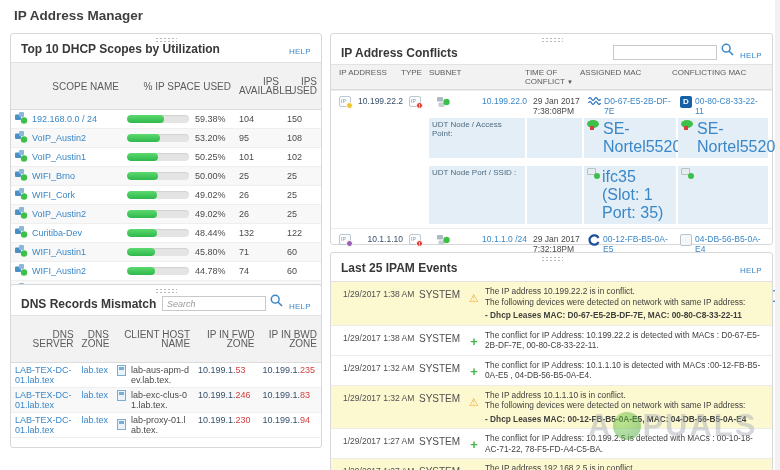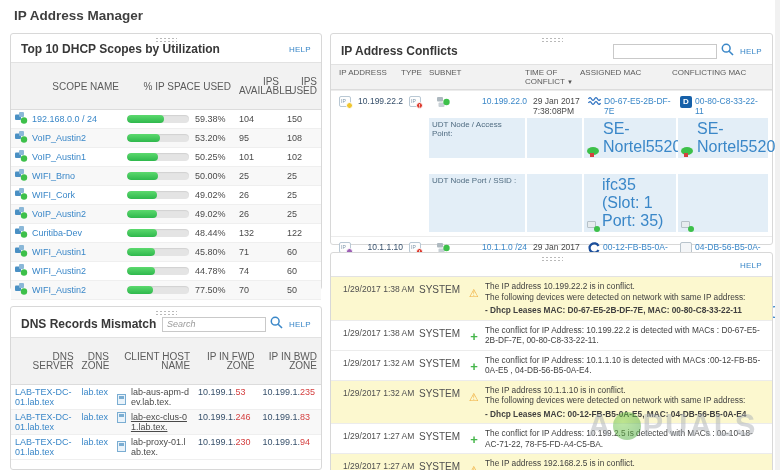--- a/index.html
+++ b/index.html
@@ -7,21 +7,21 @@
     font-family:"Liberation Sans","DejaVu Sans",sans-serif; color:#4a4a4a; }
   body { position:relative; border-right:5px solid #f1f1f1; }
 
   .page-title { position:absolute; left:14px; top:8px; font-size:13.5px; font-weight:bold; color:#3f3f3f; }
 
   .panel { position:absolute; background:#fff; border:1px solid #d8d8d8; border-radius:3px; }
   .panel-drag { position:absolute; top:3px; left:50%; transform:translateX(-50%);
     width:22px; height:6px;
     background-image:radial-gradient(#b9b9b9 0.8px, transparent 1px);
     background-size:4px 3px; }
-  .panel-head { display:flex; align-items:center; padding:8px 10px 6px 10px; }
+  .panel-head { display:flex; align-items:flex-end; padding:8px 10px 6px 10px; }
   .panel-title { font-size:12px; font-weight:bold; color:#383838; flex:0 0 auto; }
   .spacer { flex:1; }
   .help-link { font-size:8px; color:#3a87c8; text-decoration:none; letter-spacing:.3px; margin-left:6px; }
   .search-input { width:104px; height:15px; border:1px solid #c9c9c9; font-size:9px; padding:0 4px; color:#555; }
   .search-input::placeholder { font-style:italic; color:#9a9a9a; }
   .mag { margin-left:4px; }
 
   table.grid { border-collapse:collapse; width:100%; table-layout:fixed; }
   .grid th { background:#f2f2f2; border-top:1px solid #e2e2e2; border-bottom:1px solid #dcdcdc;
     font-size:10px; font-weight:normal; color:#5b5b5b; text-align:right; padding:14px 4px; line-height:9px; }
@@ -55,24 +55,24 @@
   .warn-ico { color:#f0ad3a; font-size:11px; line-height:11px; }
   .plus-ico { color:#45b64a; font-size:13px; font-weight:bold; line-height:11px; }
 
   
   .cf-row { display:flex; font-size:8.5px; }
   .cf-main { padding-top:5px; border-top:1px solid #ececec; }
   .cf-main > div { padding:0 3px;justify-content:space-between; }
   .cc-ip { width:70px; } .cc-type { width:28px; } .cc-sub { width:96px; } .cc-time { width:55px; }
   .cc-am { width:92px; } .cc-cm { width:90px; }
   .cf-cell-flex { display:flex; align-items:flex-start; gap:3px; }
-  .cf-sub { margin:2px 0 16px 98px; display:flex; gap:2px; }
+  .cf-sub { margin:2px 0 8px 98px; display:flex; gap:2px; }
   .cf-sub .lbl { width:96px; background:#e3eef7; color:#4f6b80; padding:2px 3px; font-size:8px; }
   .cf-sub .gap { width:55px; background:#e3eef7; }
-  .cf-sub .val { width:92px; background:#e3eef7; padding:2px 3px; display:flex; align-items:flex-end; gap:3px; }
+  .cf-sub .val { width:92px; background:#e3eef7; padding:2px 3px; display:flex; align-items:flex-start; gap:3px; }
   .cf-sub .val2 { width:90px; }
   .pager { display:flex; align-items:center; gap:4px; font-size:8.5px; color:#5a5a5a;
     padding:5px 8px 3px 8px; border-top:1px solid #e6e6e6; margin-top:4px; }
   .pg-btn { display:inline-block; width:11px; height:11px; border:1px solid #c3c3c3; border-radius:50%;
     text-align:center; line-height:10px; font-size:7px; color:#9a9a9a; }
   .pg-input { width:18px; height:13px; border:1px solid #c9c9c9; font-size:8.5px; text-align:center; }
   .pipe { color:#c0c0c0; }
   .displaying { text-align:right; font-size:8.5px; color:#555; padding:2px 10px 0 0; }
 
   
@@ -266,21 +266,21 @@
             </span>
           </td>
           <td><span class="bar-track"><span class="bar-fill" style="width: 41.67%;"></span></span><span class="pct">77.50%</span></td>
           <td>70</td>
           <td>50</td>
         </tr>
       </tbody>
   </table>
 </div>
 
-<div class="panel" style="left:10px; top:306px; width:312px; height:164px;">
+<div class="panel" style="left:10px; top:284px; width:312px; height:164px;">
   <div class="panel-drag"></div>
   <div class="panel-head" style="padding-bottom:4px;">
     <span class="panel-title">DNS Records Mismatch</span>
     <span class="spacer"></span>
     <input class="search-input" placeholder="Search" style="">
     <span class="mag ico">
       <svg width="13" height="13" viewBox="0 0 13 13">
           <circle cx="5.2" cy="5.2" r="3.9" fill="none" stroke="#3a87c8" stroke-width="1.5"></circle>
           <line x1="8.2" y1="8.2" x2="12" y2="12" stroke="#3a87c8" stroke-width="1.6"></line>
         </svg>
@@ -302,35 +302,35 @@
       <th><span>CLIENT HOST NAME</span></th>
       <th><span>IP IN FWD</span><br><span>ZONE</span></th>
       <th><span>IP IN BWD</span><br><span>ZONE</span></th>
     </tr>
       </thead>
     <tbody id="dns-body">
         <tr style="vertical-align:top;">
           <td style="word-break:break-all;"><a class="lnk" href="#">LAB-TEX-DC-01.lab.tex</a></td>
           <td><a class="lnk" href="#">lab.tex</a></td>
           <td style="word-break:break-all;">
-            <span class="cell-flex" style="align-items:flex-end;">
+            <span class="cell-flex" style="align-items:flex-start;">
               <span class="ico"><svg width="10" height="11" viewBox="0 0 10 11">
                   <rect x="0.5" y="0.5" width="8" height="10" fill="#eaf3fa" stroke="#7aadd2"></rect>
                   <rect x="2" y="2" width="5" height="3" fill="#7aadd2"></rect>
                 </svg></span>
               <span>lab-aus-apm-dev.lab.tex.</span>
             </span>
           </td>
           <td><span class="ip-pre">10.199.1.</span><span class="ip-red">53</span></td>
           <td><span class="ip-pre">10.199.1.</span><span class="ip-red">235</span></td>
         </tr>
         <tr style="vertical-align:top;">
           <td style="word-break:break-all;"><a class="lnk" href="#">LAB-TEX-DC-01.lab.tex</a></td>
           <td><a class="lnk" href="#">lab.tex</a></td>
-          <td style="word-break:break-all;text-decoration:underline;">
+          <td style="word-break:break-all;">
             <span class="cell-flex" style="align-items:flex-start;">
               <span class="ico"><svg width="10" height="11" viewBox="0 0 10 11">
                   <rect x="0.5" y="0.5" width="8" height="10" fill="#eaf3fa" stroke="#7aadd2"></rect>
                   <rect x="2" y="2" width="5" height="3" fill="#7aadd2"></rect>
                 </svg></span>
               <span>lab-exc-clus-01.lab.tex.</span>
             </span>
           </td>
           <td><span class="ip-pre">10.199.1.</span><span class="ip-red">246</span></td>
           <td><span class="ip-pre">10.199.1.</span><span class="ip-red">83</span></td>
@@ -520,20 +520,21 @@
     <span class="pipe">|</span>
     <a class="lnk" href="#">Show all</a>
     <span class="pipe">|</span>
   </div>
   <div class="displaying">Displaying objects 1 - 2 of 7</div>
 </div>
 
 <div class="panel" style="left:330px; top:252px; width:443px; height:240px;">
   <div class="panel-drag"></div>
   <div class="panel-head">
+    <span class="panel-title">Last 25 IPAM Events</span>
     <span class="spacer"></span>
     <a class="help-link" href="#">HELP</a>
   </div>
   <div id="events-body" style="border-top:1px solid #e2e2e2;">
       <div class="ev-row yellow">
         <div class="ev-time">1/29/2017 1:38 AM</div>
         <div class="ev-src">SYSTEM</div>
         <div class="ev-ico"><span class="warn-ico">⚠</span></div>
         <div class="ev-msg"><span>The IP address 10.199.22.2 is in conflict.</span><br><span>The following devices were detected on network with same IP address:</span><span class="b">- Dhcp Leases MAC: D0-67-E5-2B-DF-7E, MAC: 00-80-C8-33-22-11</span></div>
       </div>

